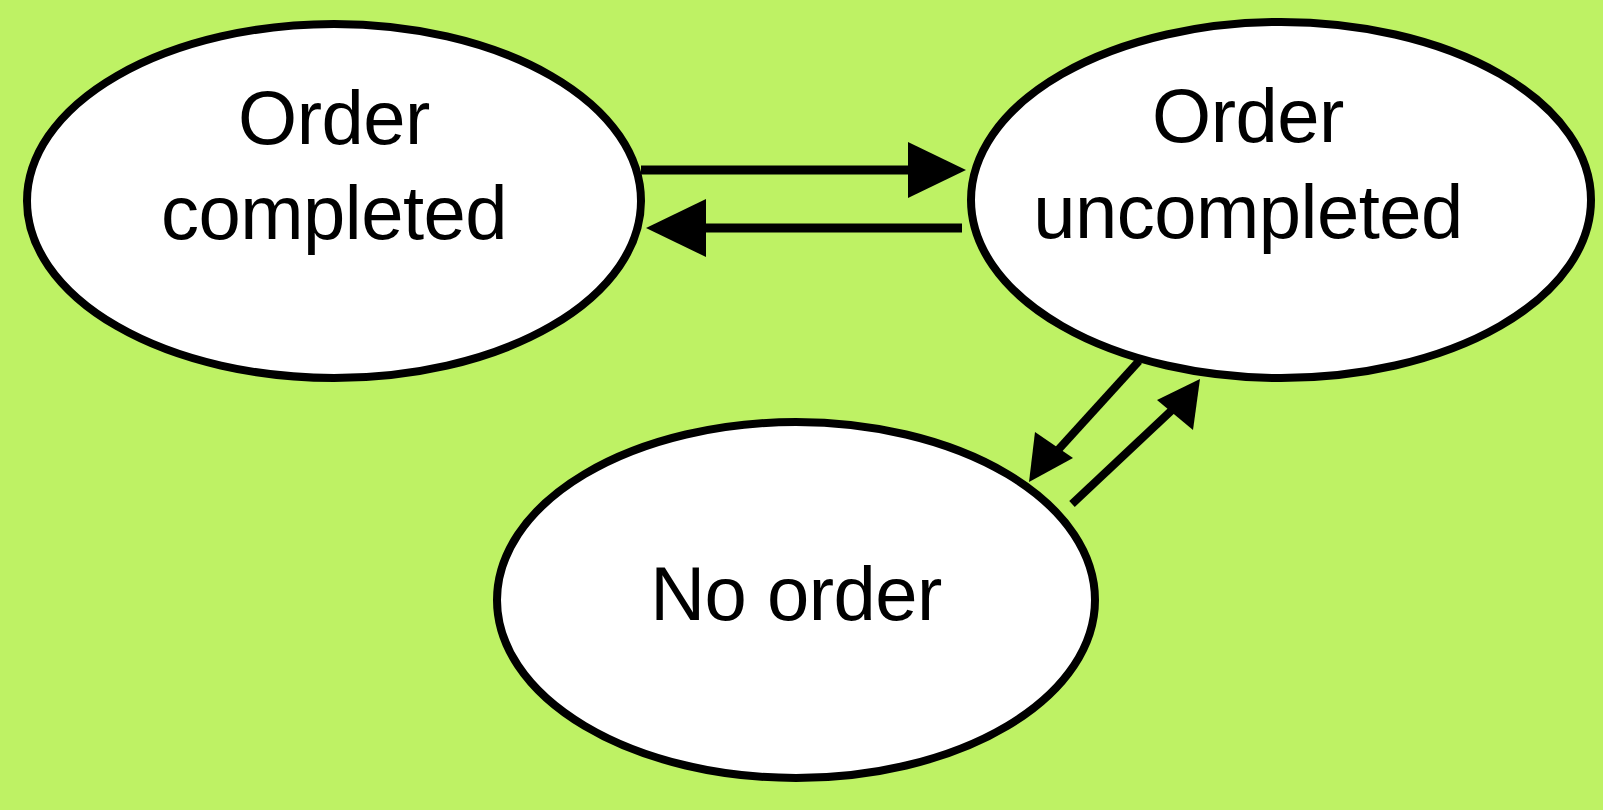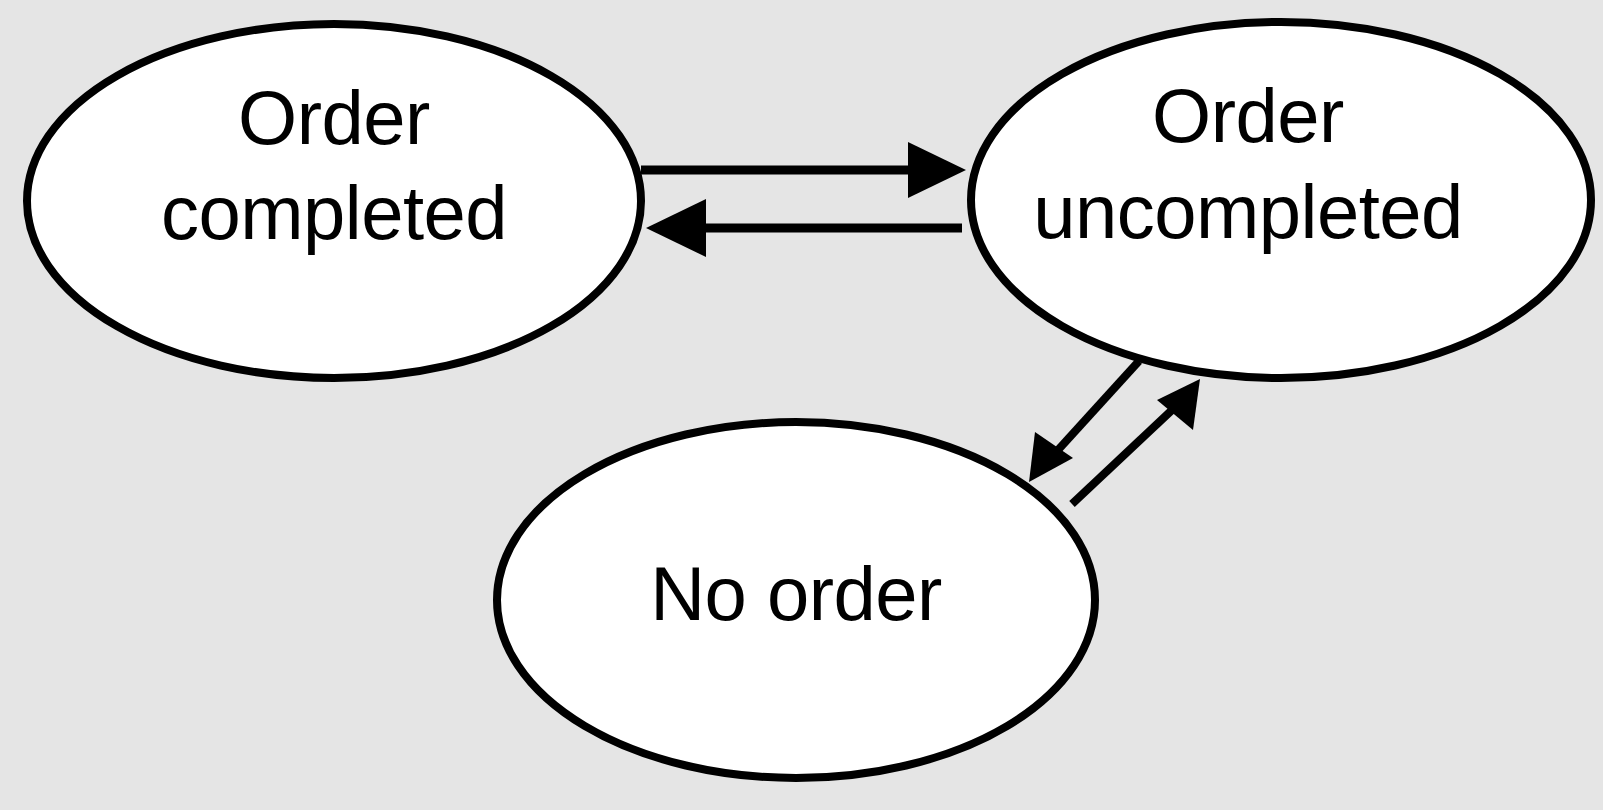--- a/index.html
+++ b/index.html
@@ -11,21 +11,21 @@
   body {
     width: 1603px;
     height: 810px;
     overflow: hidden;
     font-family: "Liberation Sans", sans-serif;
   }
   #diagram-root {
     position: relative;
     width: 1603px;
     height: 810px;
-    background: #e5e5e5;
+    background: #bef264;
     text-align: center;
   }
   svg#state-diagram {
     display: block;
     width: 1603px;
     height: 810px;
   }
   .node-shape {
     fill: #ffffff;
     stroke: #000000;

